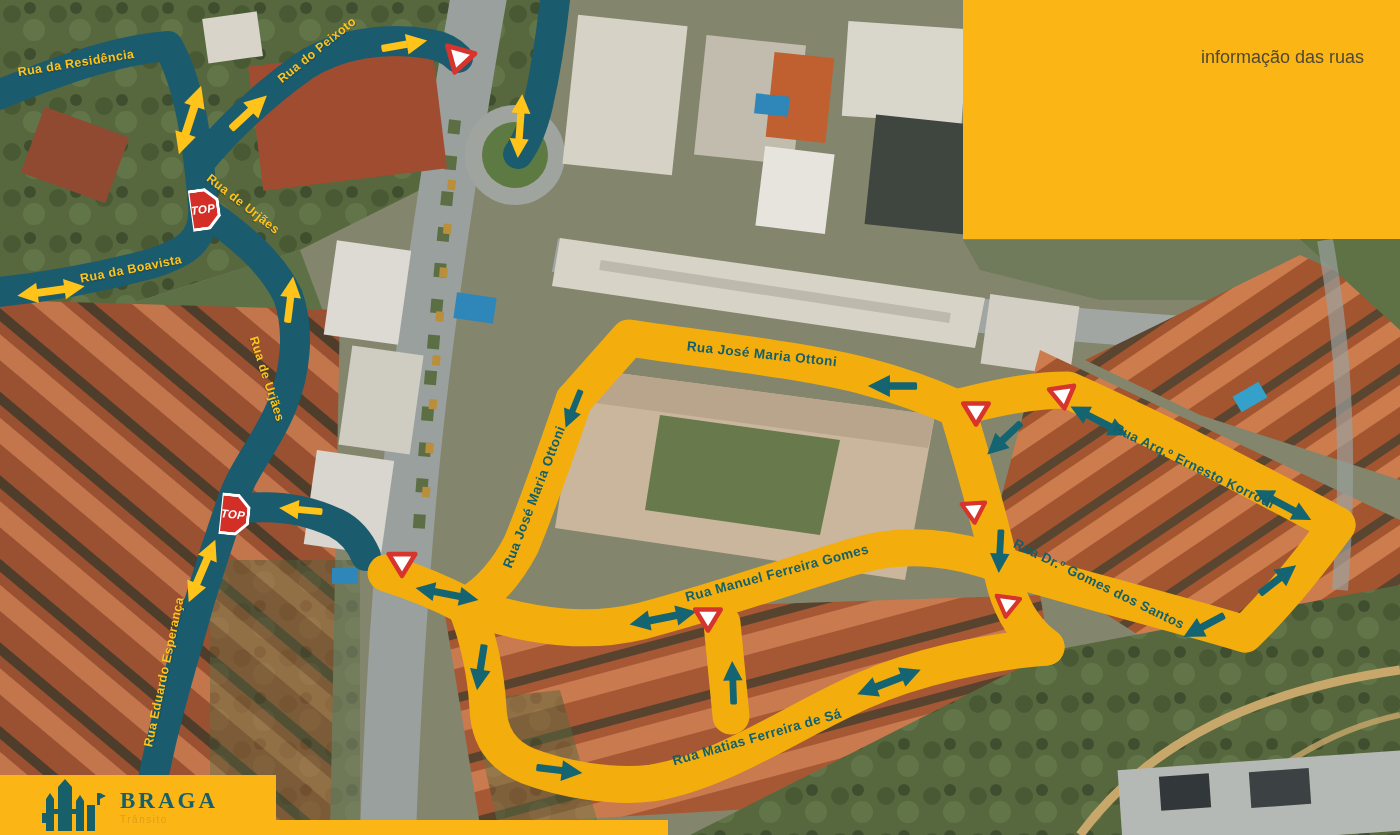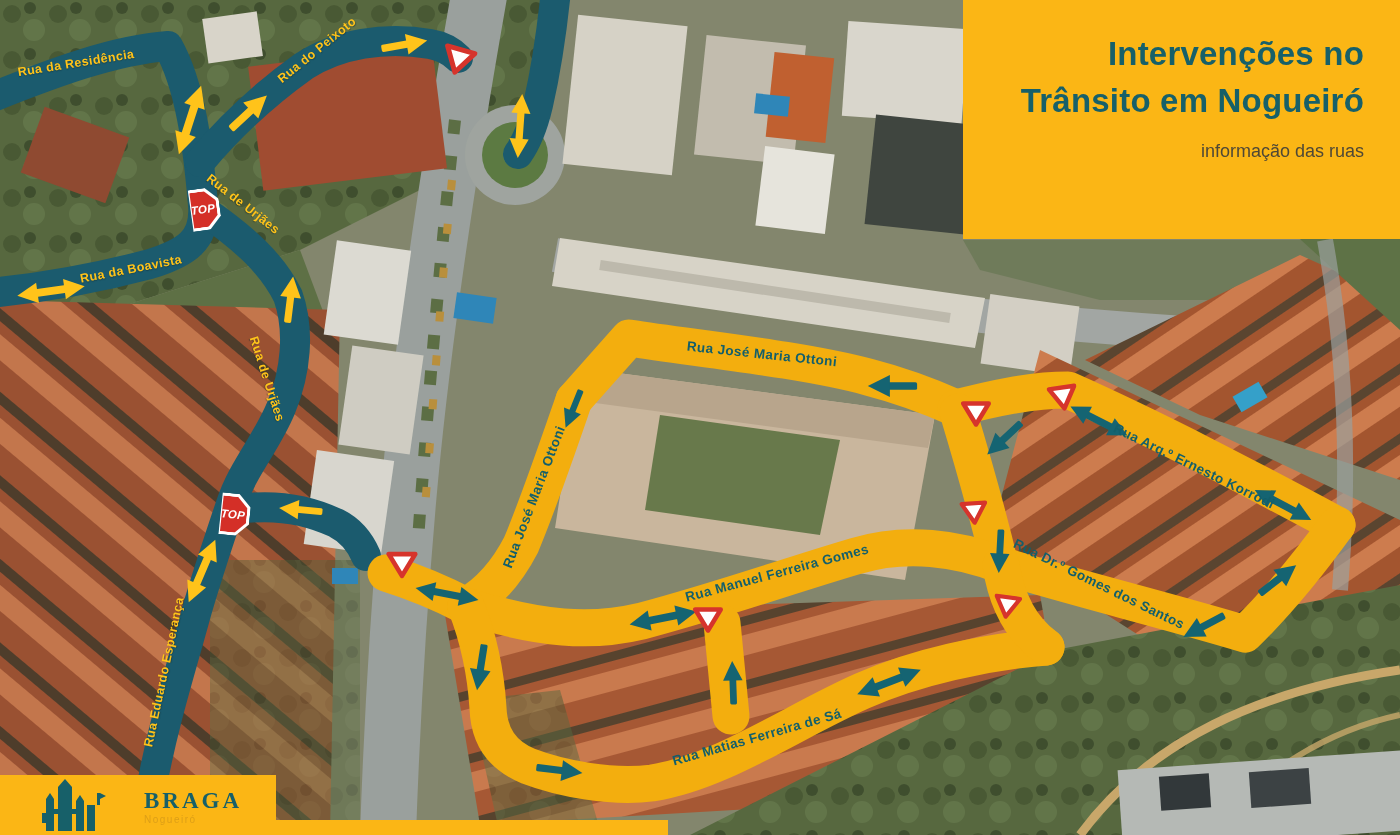--- a/index.html
+++ b/index.html
@@ -24,21 +24,21 @@
   
   .yield{position:absolute;transform:translate(-50%,-50%) rotate(var(--r,0deg));}
   
   .title-box{position:absolute;left:963px;top:0;width:437px;height:239px;
     background:#fbb615;box-sizing:border-box;padding:30px 36px 0 20px;text-align:right;}
   .title-box .title{color:#176069;font-size:33px;font-weight:700;line-height:47px;letter-spacing:.2px;}
   .title-box .subtitle{margin-top:14px;color:#4f4836;font-size:18px;font-weight:500;line-height:27px;}
   
   .logo-box{position:absolute;left:0;top:775px;width:276px;height:60px;background:#fbb615;}
   .logo-strip{position:absolute;left:276px;top:820px;width:392px;height:15px;background:#fbb615;}
-  .logo-inner{position:absolute;left:42px;top:4px;display:flex;align-items:flex-start;gap:24px;}
+  .logo-inner{position:absolute;left:42px;top:4px;display:flex;align-items:flex-start;}
   .logo-text{margin-left:14px;padding-top:10px;}
   .logo-name{font-family:"Liberation Serif",serif;font-weight:700;font-size:23px;
     letter-spacing:3px;color:#176069;line-height:24px;}
   .logo-sub{font-size:10px;color:#dd9f17;letter-spacing:1.5px;margin-top:1px;}
 </style>
 </head>
 <body>
 
 <div class="stage">
 
@@ -219,24 +219,20 @@
       <polygon points="3,4 37,4 20,32" fill="#fff" stroke="#d6342c" stroke-width="6" stroke-linejoin="round"></polygon>
     </svg>
   <svg class="yield" style="left:974px;top:513px;--r:-4deg" width="28" height="25" viewBox="0 0 40 36">
       <polygon points="3,4 37,4 20,32" fill="#fff" stroke="#d6342c" stroke-width="6" stroke-linejoin="round"></polygon>
     </svg>
   <svg class="yield" style="left:1007px;top:607px;--r:8deg" width="28" height="25" viewBox="0 0 40 36">
       <polygon points="3,4 37,4 20,32" fill="#fff" stroke="#d6342c" stroke-width="6" stroke-linejoin="round"></polygon>
     </svg>
 
   <div class="title-box">
-    <div class="title">
-      <div>Intervenções no</div>
-      <div>Trânsito em Nogueiró</div>
-    </div>
     <div class="subtitle">
       <div>informação das ruas</div>
     </div>
   </div>
 
   <div class="logo-strip"></div>
   <div class="logo-box">
     <div class="logo-inner">
       <svg width="64" height="52" viewBox="0 0 64 52">
         <g fill="#176069">
@@ -246,18 +242,18 @@
           <rect x="45" y="26" width="8" height="26"></rect>
           <rect x="12" y="30" width="24" height="5"></rect>
           <polygon points="23,0 23,-0 23,0"></polygon>
           <rect x="55" y="14" width="3" height="12"></rect>
           <polygon points="58,14 64,17 58,20"></polygon>
           <rect x="0" y="34" width="5" height="10"></rect>
         </g>
       </svg>
       <div class="logo-text">
         <div class="logo-name">BRAGA</div>
-        <div class="logo-sub">Nogueiró</div>
+        <div class="logo-sub">Trânsito</div>
       </div>
     </div>
   </div>
 
 </div>
 
 </body></html>

